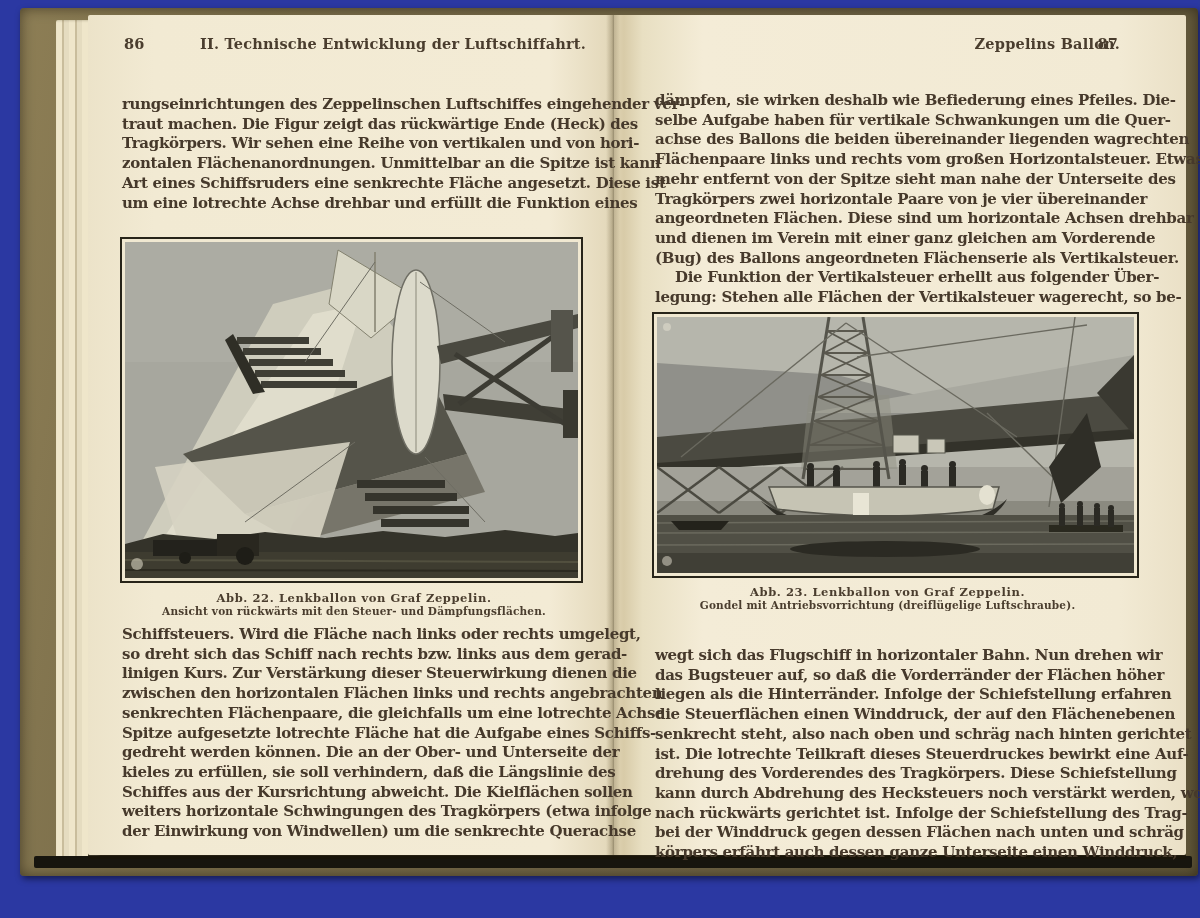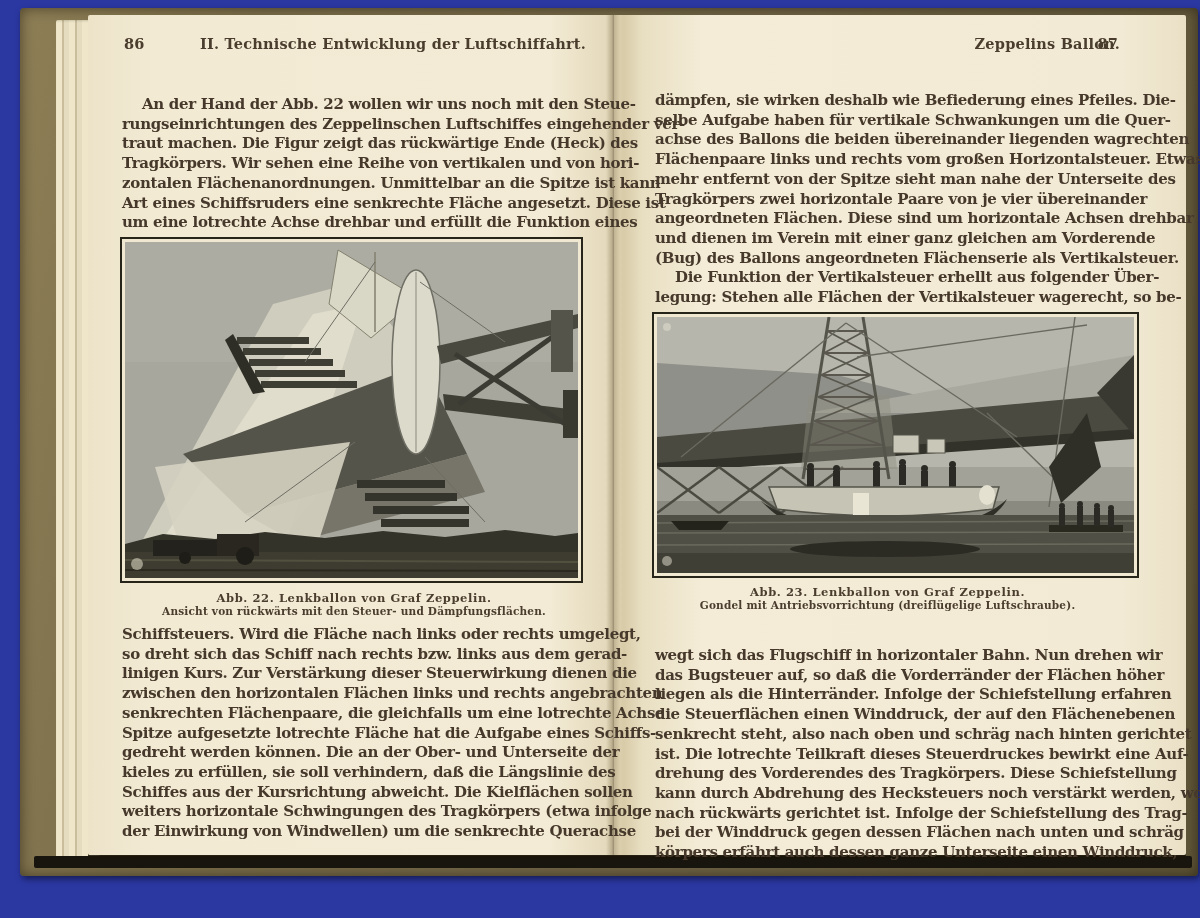--- a/index.html
+++ b/index.html
@@ -49,21 +49,20 @@
   <div class="pages">
     <div class="gutter"></div>
 
     <div class="pgcol" style="left:34px;top:20px;width:464px;height:800px;">
       <div class="hdr">
         <span class="num" style="left:2px;">86</span>
         <span class="title">II. Technische Entwicklung der Luftschiffahrt.</span>
       </div>
 
       <div class="para" style="top:60px;">
-        <div class="ln indent">An der Hand der Abb. 22 wollen wir uns noch mit den Steue-</div>
         <div class="ln">rungseinrichtungen des Zeppelinschen Luftschiffes eingehender ver-</div>
         <div class="ln">traut machen. Die Figur zeigt das rückwärtige Ende (Heck) des</div>
         <div class="ln">Tragkörpers. Wir sehen eine Reihe von vertikalen und von hori-</div>
         <div class="ln">zontalen Flächenanordnungen. Unmittelbar an die Spitze ist kann</div>
         <div class="ln">Art eines Schiffsruders eine senkrechte Fläche angesetzt. Diese ist</div>
         <div class="ln">um eine lotrechte Achse drehbar und erfüllt die Funktion eines</div>
       </div>
 
       <div class="photo-frame" style="left:-2px;top:202px;width:463px;height:346px;">
         <svg width="453" height="336" viewBox="0 0 453 336">

